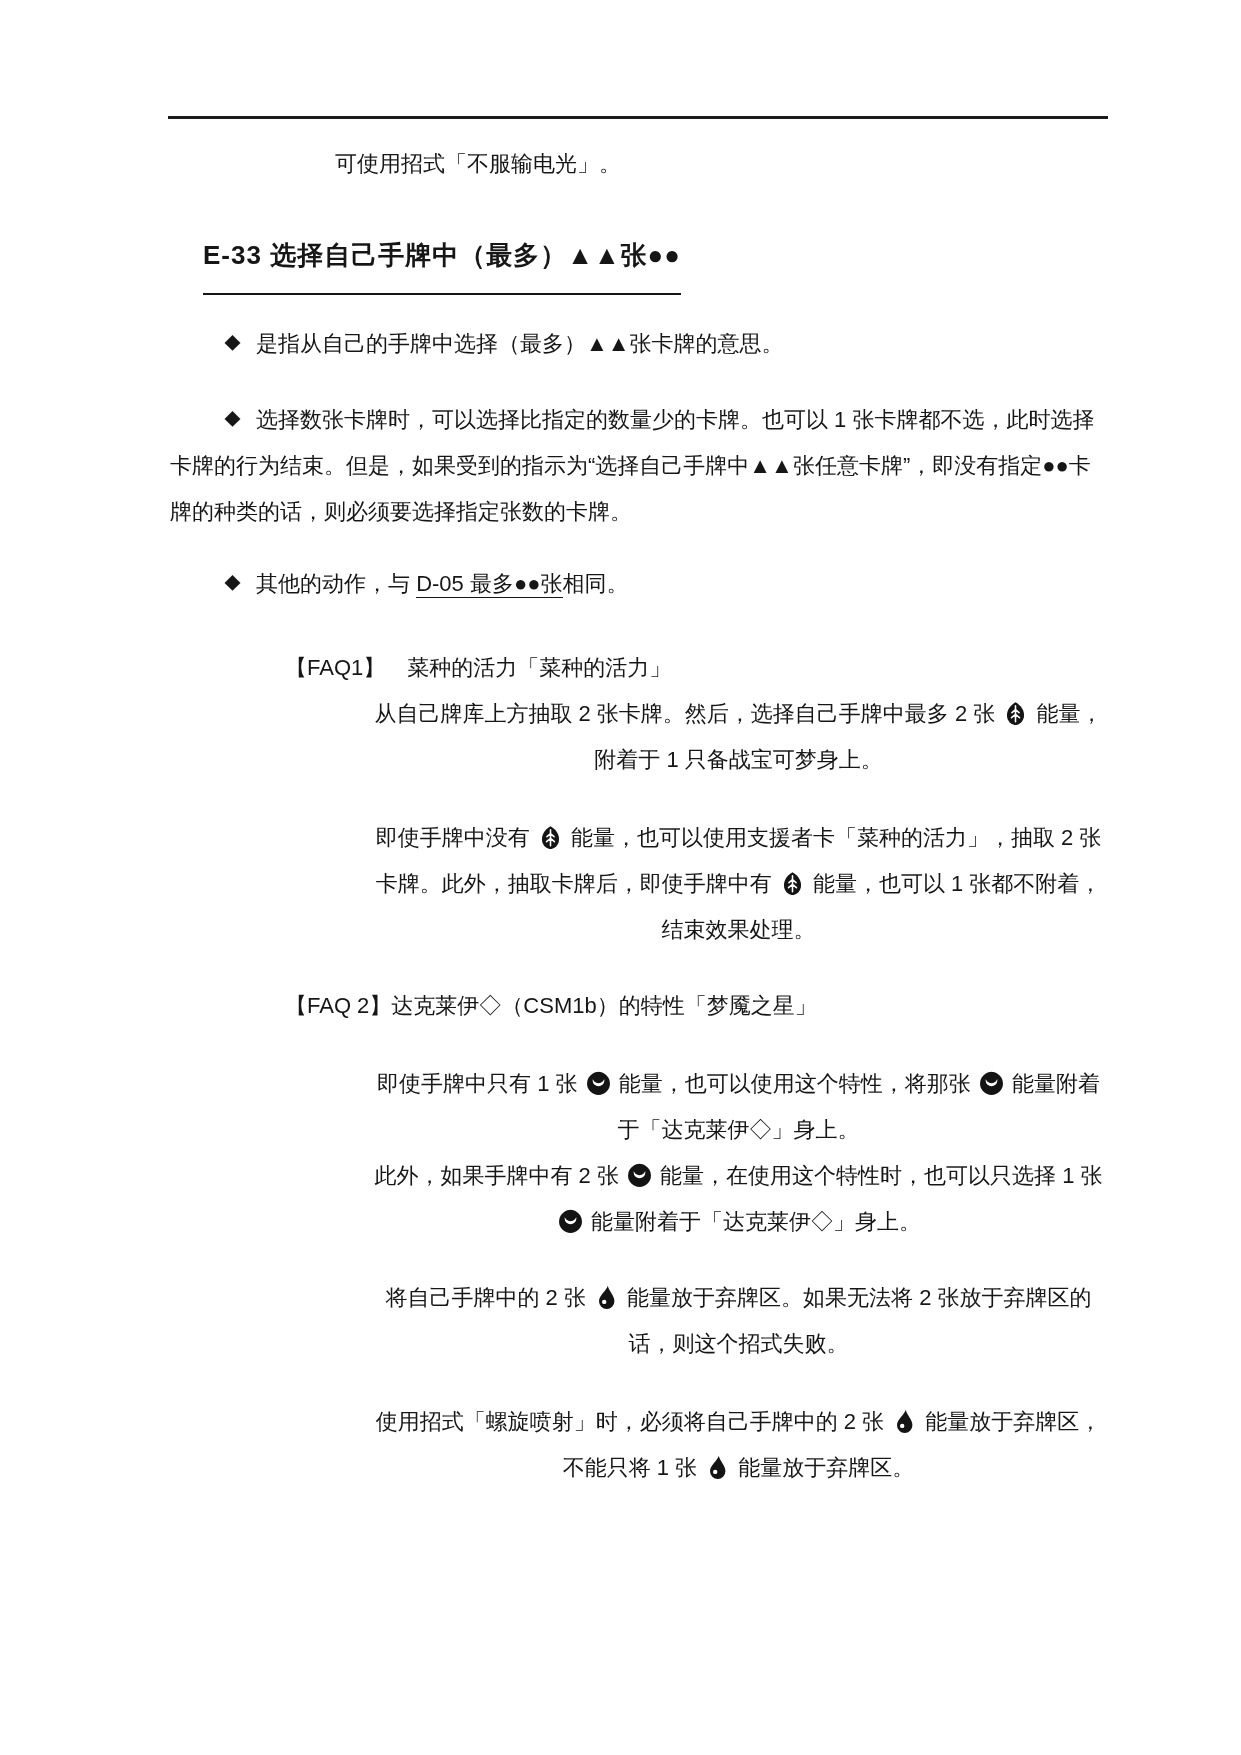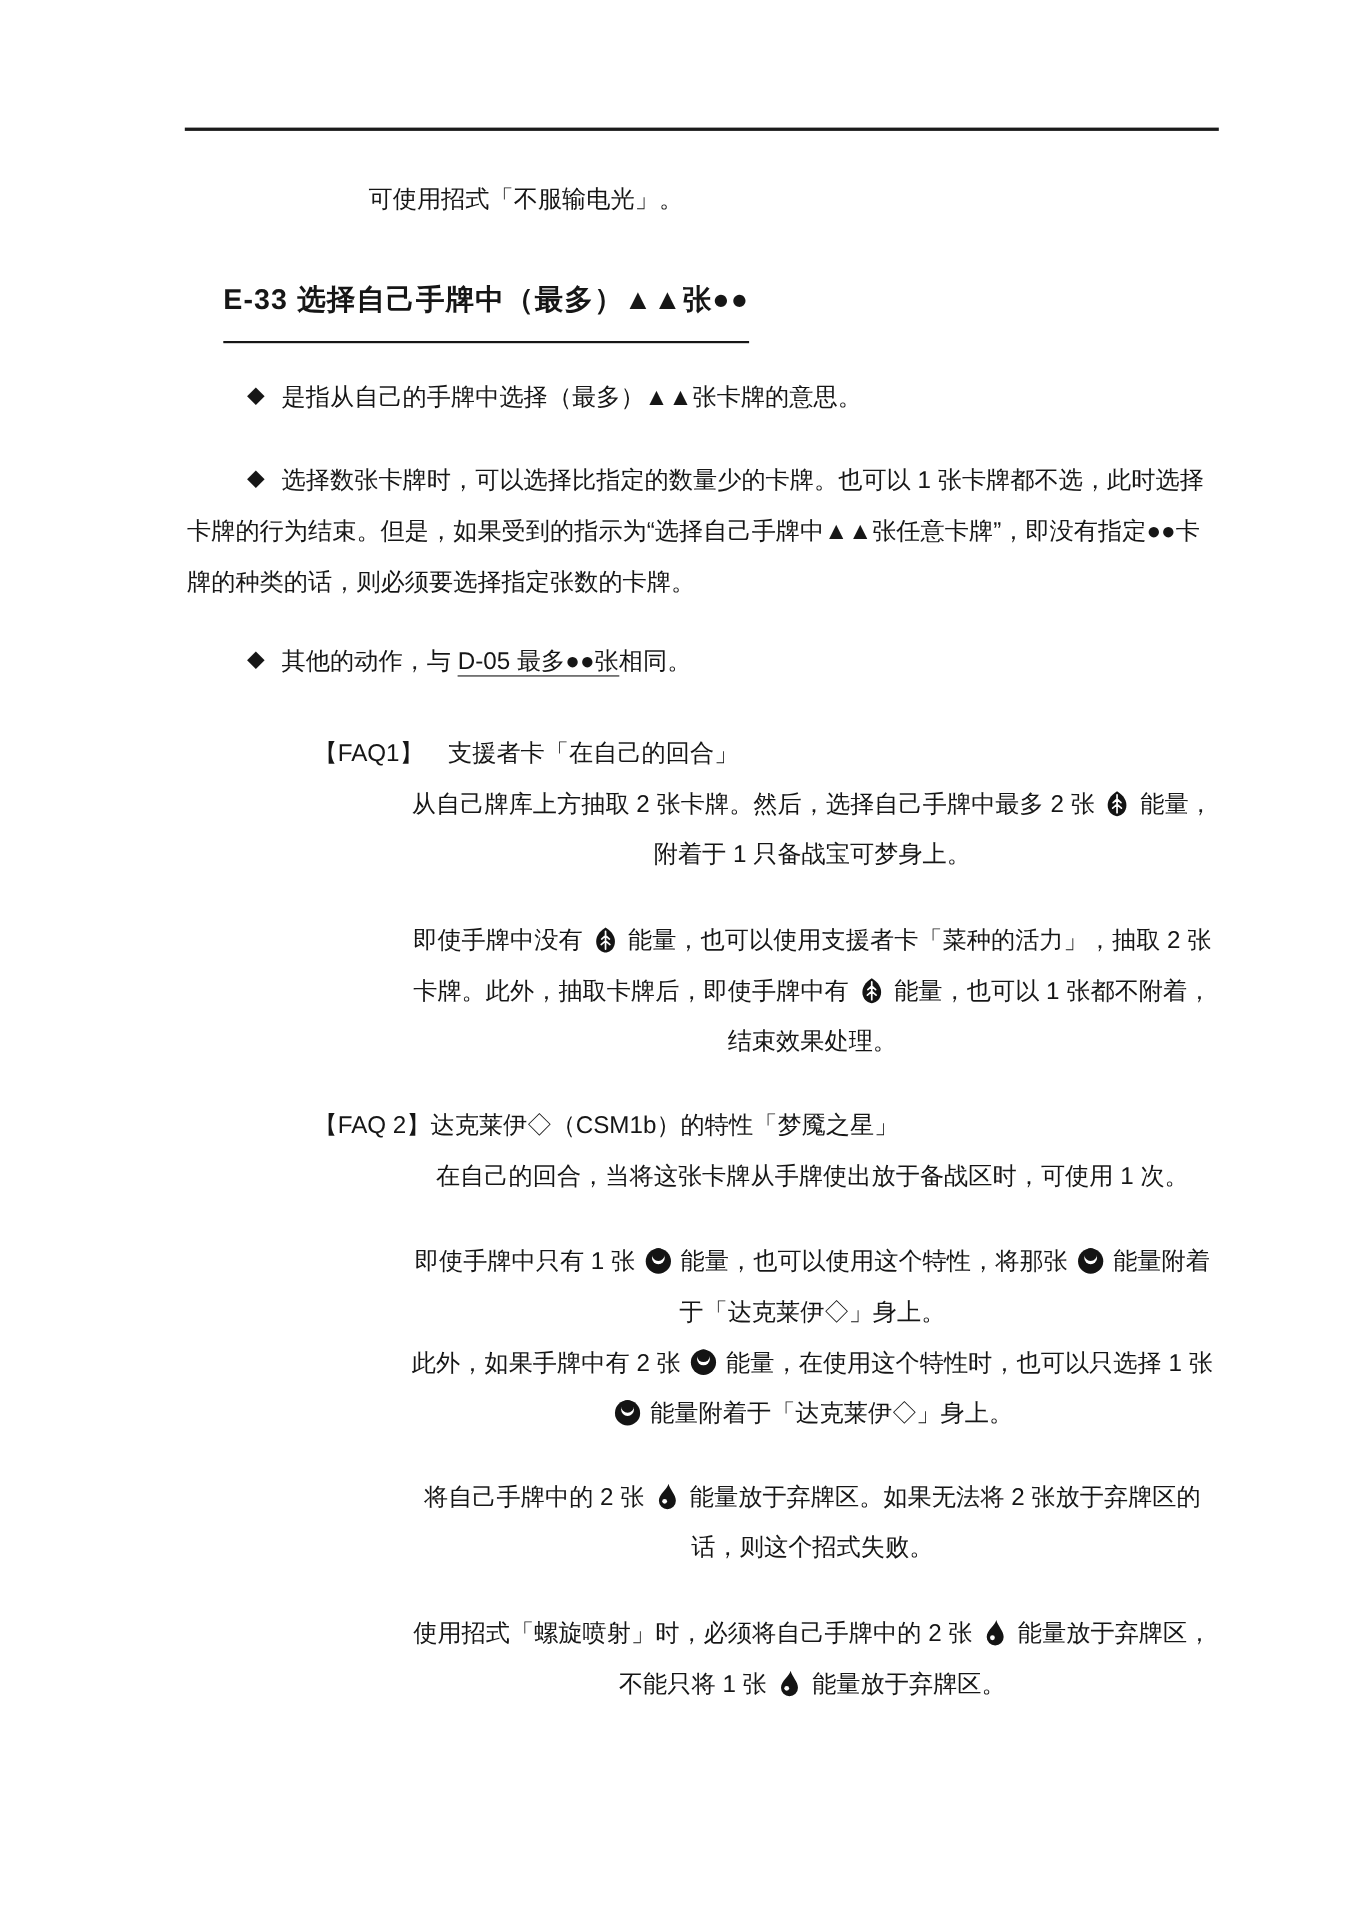--- a/index.html
+++ b/index.html
@@ -16,21 +16,21 @@
     position:absolute; top:80px; left:168px; width:940px;
     text-align:right; font-size:20px; font-weight:700; letter-spacing:.5px;
     white-space:nowrap;
   }
   .header-rule {
     position:absolute; top:116px; left:168px; width:940px; height:3px;
     background:#1b1b1b;
   }
 
   .content {
-    position:absolute; top:148px; left:170px; width:938px;
+    position:absolute; top:131px; left:170px; width:938px;
     font-size:22px; line-height:46px;
   }
 
   .intro-line { margin-left:165px; margin-top:10px; }
 
   .section-heading { margin-top:50px; margin-left:33px; font-size:26px; line-height:36px; font-weight:700; }
   .section-heading .hd {
     display:inline-block; border-bottom:2.5px solid #161616; padding-bottom:20px; letter-spacing:1px;
   }
 
@@ -68,21 +68,21 @@
 
     <h2 class="section-heading"><span class="hd">E-33 选择自己手牌中（最多）▲▲张●●</span></h2>
 
     <p class="bullet-para b1"><span class="bullet-glyph">◆</span><span><span>是指从自己的手牌中选择（最多）▲▲张卡牌的意思。</span></span></p>
 
     <p class="bullet-para b2"><span class="bullet-glyph">◆</span><span><span>选择数张卡牌时，可以选择比指定的数量少的卡牌。也可以 1 张卡牌都不选，此时选择卡牌的行为结束。但是，如果受到的指示为“选择自己手牌中▲▲张任意卡牌”，即没有指定●●卡牌的种类的话，则必须要选择指定张数的卡牌。</span></span></p>
 
     <p class="bullet-para b3"><span class="bullet-glyph">◆</span><span><span>其他的动作，与 </span><span class="u">D-05 最多●●张</span><span>相同。</span></span></p>
 
     <section class="faq first">
-      <div class="faq-head"><span>【FAQ1】　</span><span>支援者卡「在自己的回合」</span></div>
+      <div class="faq-head"><span>【FAQ1】　</span><span>菜种的活力「菜种的活力」</span></div>
       <div class="faq-body">
         <div class="faq-block">
           <p class="para"><span>从自己牌库上方抽取 2 张卡牌。然后，选择自己手牌中最多 2 张 </span><span class="energy-icon"><svg viewBox="0 0 24 24">
                   <path d="M12 1.2 C18 4.8,21 10,20 15.5 C19 20.8,14.5 23,12 23 C9.5 23,5 20.8,4 15.5 C3 10,6 4.8,12 1.2 Z" fill="#141414"></path>
                   <path d="M12 4.5 V20 M12 8.2 L8.6 11.2 M12 8.2 L15.4 11.2 M12 12.8 L8.2 16 M12 12.8 L15.8 16" stroke="#fff" stroke-width="1.5" fill="none" stroke-linecap="round"></path>
                 </svg></span><span> 能量，附着于 1 只备战宝可梦身上。</span></p>
         </div>
         <div class="faq-block">
           <p class="para"><span>即使手牌中没有 </span><span class="energy-icon"><svg viewBox="0 0 24 24">
                   <path d="M12 1.2 C18 4.8,21 10,20 15.5 C19 20.8,14.5 23,12 23 C9.5 23,5 20.8,4 15.5 C3 10,6 4.8,12 1.2 Z" fill="#141414"></path>
@@ -92,21 +92,20 @@
                   <path d="M12 4.5 V20 M12 8.2 L8.6 11.2 M12 8.2 L15.4 11.2 M12 12.8 L8.2 16 M12 12.8 L15.8 16" stroke="#fff" stroke-width="1.5" fill="none" stroke-linecap="round"></path>
                 </svg></span><span> 能量，也可以 1 张都不附着，结束效果处理。</span></p>
         </div>
       </div>
     </section>
 
     <section class="faq">
       <div class="faq-head"><span>【FAQ 2】</span><span>达克莱伊◇（CSM1b）的特性「梦魇之星」</span></div>
       <div class="faq-body">
         <div class="faq-block">
-          <p class="para"><span>在自己的回合，当将这张卡牌从手牌使出放于备战区时，可使用 1 次。</span></p>
         </div>
         <div class="faq-block">
           <p class="para"><span>即使手牌中只有 1 张 </span><span class="energy-icon"><svg viewBox="0 0 24 24">
                   <circle cx="12" cy="12" r="11" fill="#141414"></circle>
                   <circle cx="12" cy="9" r="5.6" fill="#fff"></circle>
                   <circle cx="12" cy="6.2" r="5.6" fill="#141414"></circle>
                 </svg></span><span> 能量，也可以使用这个特性，将那张 </span><span class="energy-icon"><svg viewBox="0 0 24 24">
                   <circle cx="12" cy="12" r="11" fill="#141414"></circle>
                   <circle cx="12" cy="9" r="5.6" fill="#fff"></circle>
                   <circle cx="12" cy="6.2" r="5.6" fill="#141414"></circle>

